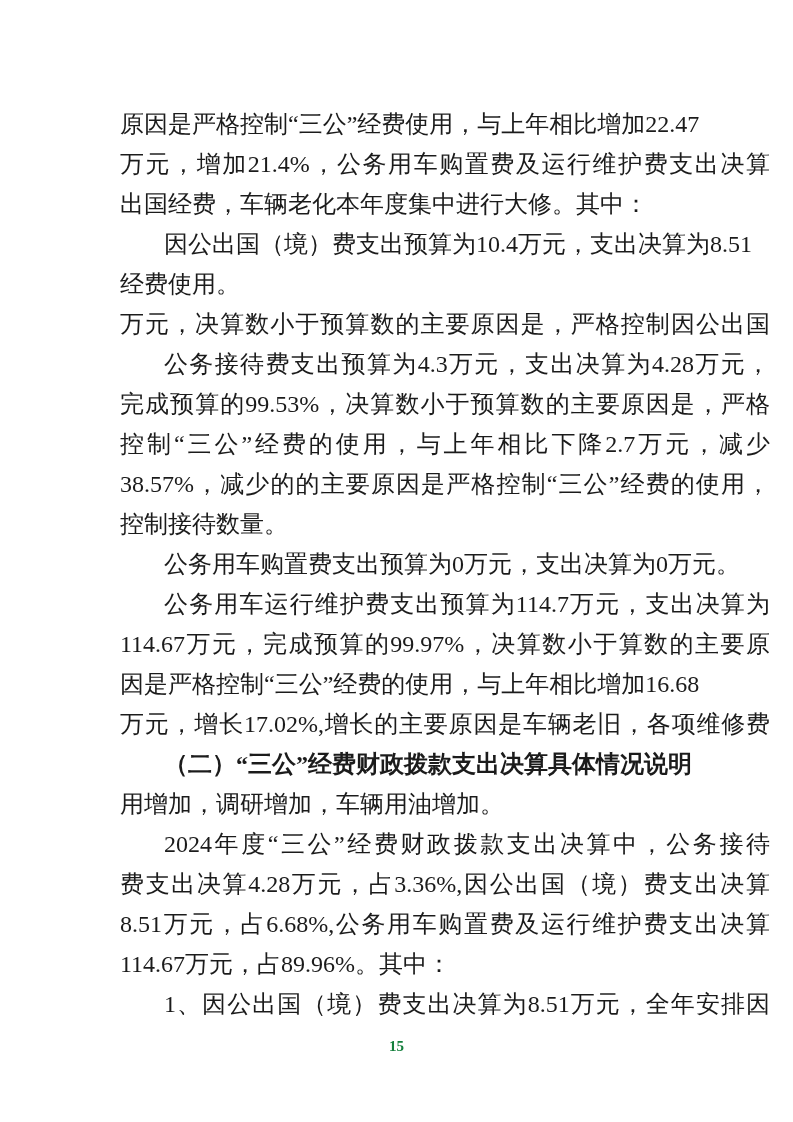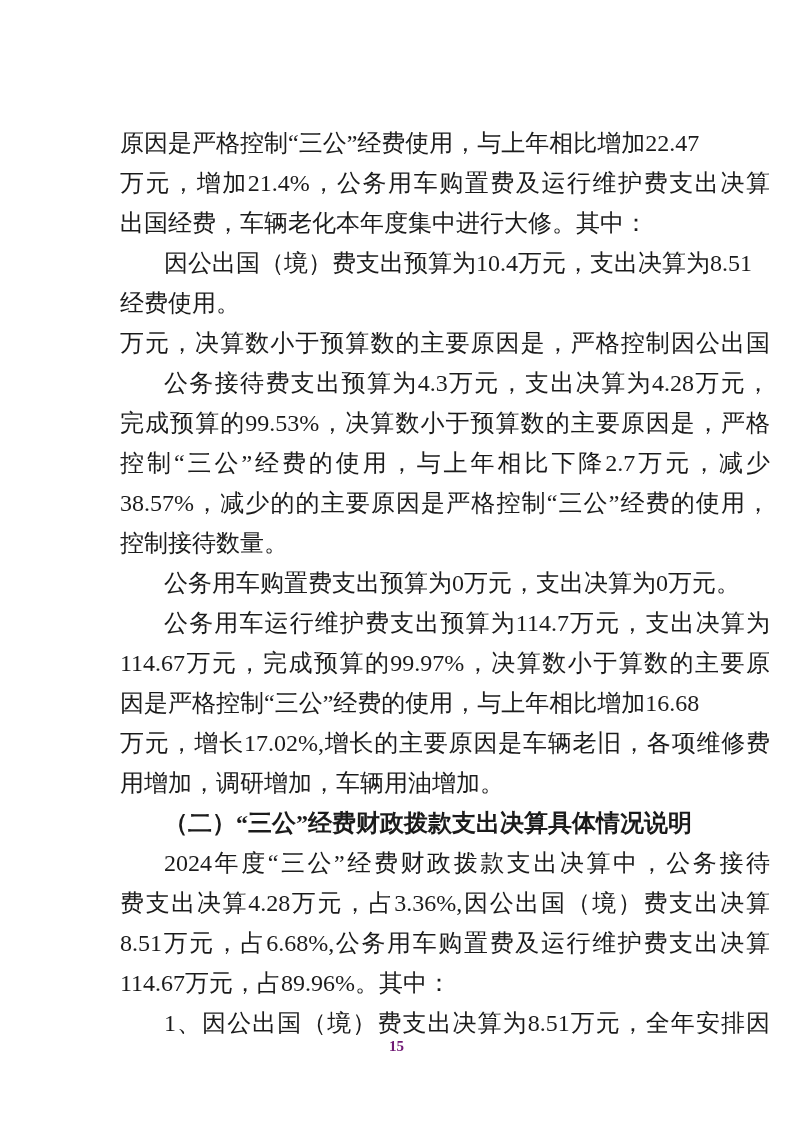--- a/index.html
+++ b/index.html
@@ -8,21 +8,20 @@
     width:793px;height:1122px;
     background:#ffffff;
     overflow:hidden;
     font-family:"Liberation Serif","DejaVu Serif",serif;
     color:#1b1b1b;
   }
   .content{
     position:absolute;
     left:120px;top:104px;
     width:650px;
-    margin-top:19px;
   }
   .line{
     height:40px;
     line-height:40px;
     font-size:24px;
     overflow:hidden;
   }
   .line.fill{
     text-align:justify;
     text-align-last:justify;
@@ -35,21 +34,21 @@
   .line.indent{padding-left:44px;}
   .line.heading{font-weight:bold;}
   .page-number{
     position:absolute;
     top:1038px;left:0;
     width:793px;
     text-align:center;
     font-size:15px;
     font-weight:bold;
     font-family:"Liberation Serif","DejaVu Serif",serif;
-    color:#701a75;
+    color:#15803d;
   }
 </style>
 </head>
 <body>
 
 <div class="page">
   <div class="content">
       <div class="line nofill">原因是严格控制“三公”经费使用，与上年相比增加22.47</div>
       <div class="line fill">万元，增加21.4%，公务用车购置费及运行维护费支出决算</div>
       <div class="line nofill">出国经费，车辆老化本年度集中进行大修。其中：</div>
@@ -59,22 +58,22 @@
       <div class="line fill indent">公务接待费支出预算为4.3万元，支出决算为4.28万元，</div>
       <div class="line fill">完成预算的99.53%，决算数小于预算数的主要原因是，严格</div>
       <div class="line fill">控制“三公”经费的使用，与上年相比下降2.7万元，减少</div>
       <div class="line fill">38.57%，减少的的主要原因是严格控制“三公”经费的使用，</div>
       <div class="line nofill">控制接待数量。</div>
       <div class="line nofill indent">公务用车购置费支出预算为0万元，支出决算为0万元。</div>
       <div class="line fill indent">公务用车运行维护费支出预算为114.7万元，支出决算为</div>
       <div class="line fill">114.67万元，完成预算的99.97%，决算数小于算数的主要原</div>
       <div class="line nofill">因是严格控制“三公”经费的使用，与上年相比增加16.68</div>
       <div class="line fill">万元，增长17.02%,增长的主要原因是车辆老旧，各项维修费</div>
+      <div class="line nofill indent heading">（二）“三公”经费财政拨款支出决算具体情况说明</div>
       <div class="line nofill">用增加，调研增加，车辆用油增加。</div>
-      <div class="line nofill indent heading">（二）“三公”经费财政拨款支出决算具体情况说明</div>
       <div class="line fill indent">2024年度“三公”经费财政拨款支出决算中，公务接待</div>
       <div class="line fill">费支出决算4.28万元，占3.36%,因公出国（境）费支出决算</div>
       <div class="line fill">8.51万元，占6.68%,公务用车购置费及运行维护费支出决算</div>
       <div class="line nofill">114.67万元，占89.96%。其中：</div>
       <div class="line fill indent">1、因公出国（境）费支出决算为8.51万元，全年安排因</div>
     </div>
   <div class="page-number">15</div>
 </div>
 
 </body></html>

